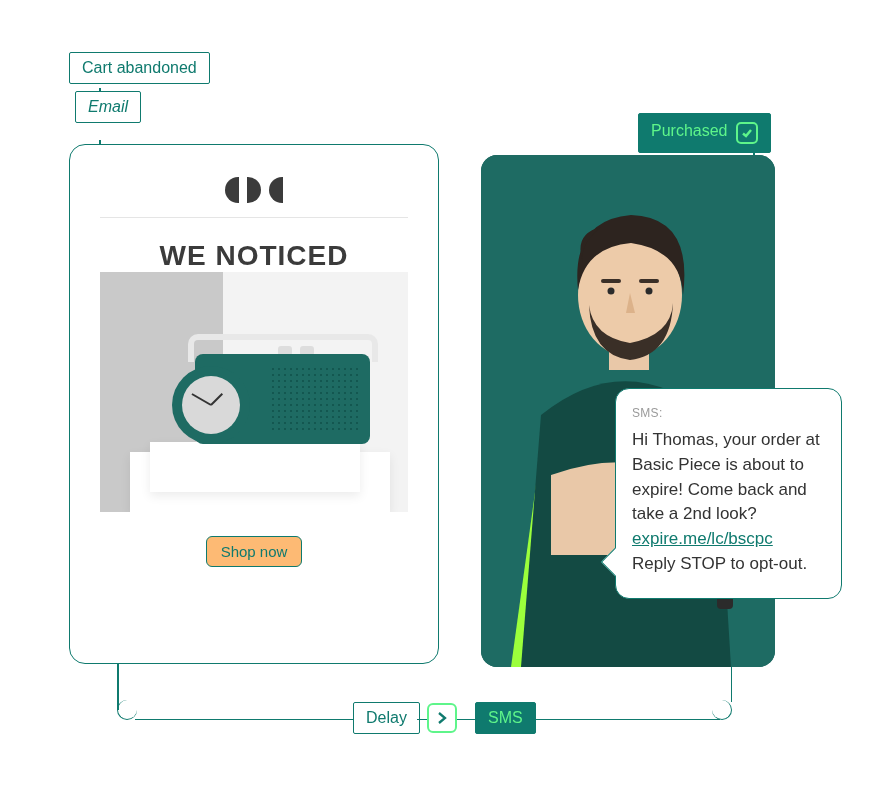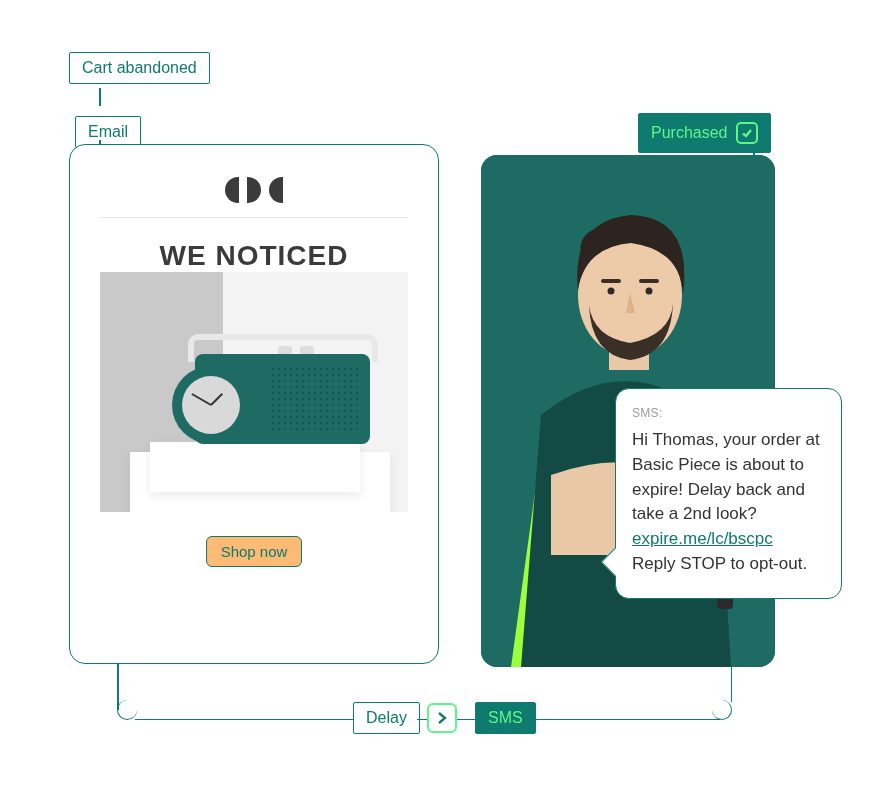--- a/index.html
+++ b/index.html
@@ -18,21 +18,21 @@
     
     .tag {
       position: absolute;
       border: 1.5px solid #0f7a6e;
       border-radius: 2px;
       padding: 6px 12px;
       font-size: 16px;
       background: #fff;
       color: #0f7a6e;
       display: inline-flex;
-      align-items: center;
+      align-items: flex-start;
       gap: 8px;
     }
     .tag-solid {
       background: #0f7a6e;
       color: #5ef58a;
       border-color: #0f7a6e;
     }
     .connector {
       position: absolute;
       background: #0f7a6e;
@@ -198,21 +198,21 @@
   </style>
 </head>
 <body>
 
 <div class="canvas">
 
   <div class="tag" style="left:69px; top:52px;">
     <span>Cart abandoned</span>
   </div>
   <div class="connector connector-v" style="left:99px; top:88px; height:18px;"></div>
-  <div class="tag" style="left:75px; top:116px;">
+  <div class="tag" style="left:75px; top:91px;font-style:italic;">
     <span>Email</span>
   </div>
   <div class="connector connector-v" style="left:99px; top:140px; height:6px;"></div>
 
   <div class="tag tag-solid" style="left:638px; top:113px; padding:8px 12px;">
     <span>Purchased</span>
     <span class="check-square">
       <svg width="12" height="12" viewBox="0 0 12 12">
           <path d="M2 6.5 L5 9 L10 3"></path>
         </svg>
@@ -280,21 +280,21 @@
       <circle cx="244" cy="432" r="14" fill="#f2f2f2"></circle>
       <rect x="236" y="410" width="16" height="44" rx="4" fill="#2b2b2b"></rect>
       <circle cx="244" cy="432" r="11" fill="#f7f7f7"></circle>
     </svg>
   </div>
 
   <div class="sms-bubble">
     <div class="sms-tail"></div>
     <div class="label">SMS:</div>
     <div>
-      <span>Hi Thomas, your order at Basic Piece is about to expire! Delay back and take a 2nd look?</span>
+      <span>Hi Thomas, your order at Basic Piece is about to expire! Come back and take a 2nd look?</span>
       <br>
       <a href="#">expire.me/lc/bscpc</a>
       <br>
       <span>Reply STOP to opt-out.</span>
     </div>
   </div>
 
   <div class="connector connector-v" style="left:117px; top:664px; height:46px;"></div>
   <div class="connector-corner" style="left:117px; top:700px; border-top:none; border-right:none;"></div>
   <div class="connector connector-h" style="left:135px; top:718.5px; width:219px;"></div>

